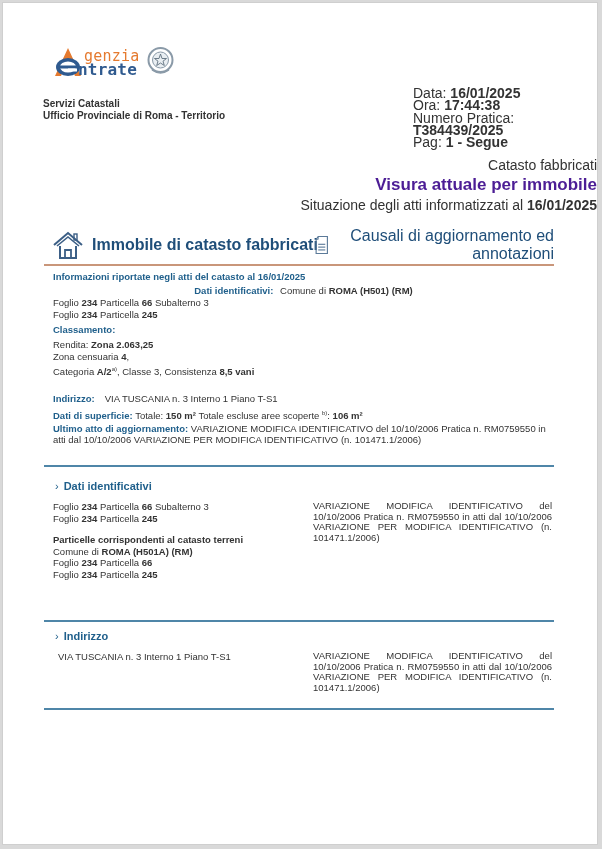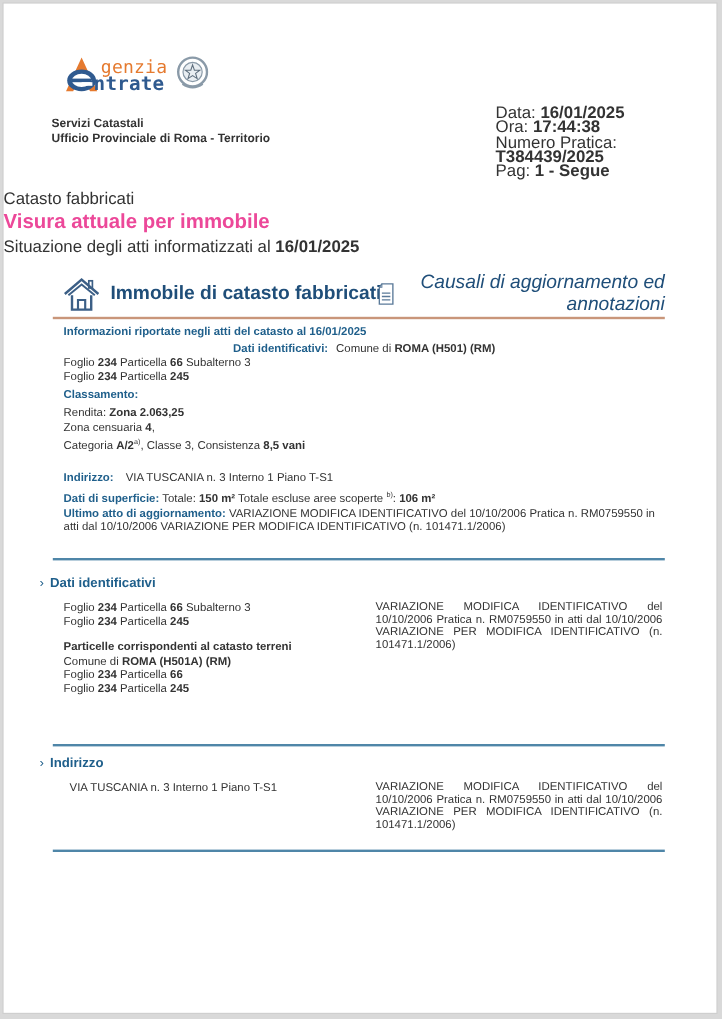--- a/index.html
+++ b/index.html
@@ -16,33 +16,33 @@
   }
   .abs { position: absolute; }
   .logo { left: 43px; top: 40px; width: 130px; height: 38px; }
   .logo .word1 { position:absolute; left: 38px; top: 4px; font-family: "DejaVu Sans Mono", monospace; font-size: 15px; color: #e57a2f; letter-spacing: 0.2px; }
   .logo .word2 { position:absolute; left: 32px; top: 17px; font-family: "DejaVu Sans Mono", monospace; font-size: 16px; font-weight: bold; color: #2f5a8f; letter-spacing: 0.2px; }
   .logo .emark { position:absolute; left: 5px; top: 3px; width: 34px; height: 32px; }
   .logo .emblem { position:absolute; left: 101px; top: 3px; width: 27px; height: 30px; }
   .office { left: 40px; top: 95px; font-size: 10px; font-weight: bold; color: #333; line-height: 12px; }
   .meta { left: 410px; top: 84px; font-size: 14px; line-height: 12.3px; color: #333; }
   .meta b { font-weight: bold; }
-  .titles { left: 0; width: 594px; top: 153px; text-align: left; }
+  .titles { left: 0; width: 594px; top: 153px; text-align: right; }
   .t1 { font-size: 14px; color: #333; line-height: 18px; }
-  .t2 { font-size: 17px; font-weight: bold; color: #ec4899; line-height: 22px; }
+  .t2 { font-size: 17px; font-weight: bold; color: #4c1d95; line-height: 22px; }
   .t3 { font-size: 14px; color: #333; line-height: 18px; }
   .t3 b { font-weight: bold; }
   .tabbar { left: 41px; top: 225px; width: 510px; height: 36px; border-bottom: 2px solid #c9967a; }
   .tab { position: absolute; top: 0; height: 34px; display: flex; align-items: center; font-size: 16px; font-weight: bold; color: #1f4e79; text-align: right; }
   .tab .lbl { margin-left: 8px; }
   .tab2 .lbl { font-weight: normal; color: #1f4e79; }
   .sec { left: 41px; width: 510px; font-size: 9.5px; line-height: 12px; color: #333; }
   .blue { color: #1f5f8b; font-weight: bold; }
   .divider { position:absolute; left: 41px; width: 510px; height: 2px; background: #4f86a8; }
-  .sectitle { position:absolute; left: 30px; font-size: 11px; font-weight: bold; color: #1f5f8b; text-align: right; }
+  .sectitle { position:absolute; left: 52px; font-size: 11px; font-weight: bold; color: #1f5f8b; text-align: right; }
   .sectitle .chev { font-weight: normal; margin-right: 5px; color: #1f5f8b; }
   .col { position:absolute; font-size: 9.5px; line-height: 11.5px; color: #333; }
   .just { text-align: justify; text-align-last: left; }
   b { font-weight: bold; }
   sup { font-size: 6px; }
 </style>
 </head>
 <body>
 
 <div class="page">
@@ -87,21 +87,21 @@
     <div class="tab" style="left:8px;">
       <svg width="32" height="30" viewBox="0 0 32 30">
         <path d="M2 15 L16 3 L30 15" fill="none" stroke="#3c5f86" stroke-width="2"></path>
         <path d="M5 16 L16 7 L27 16" fill="none" stroke="#3c5f86" stroke-width="1.6"></path>
         <path d="M8 16 V28 H24 V16" fill="none" stroke="#3c5f86" stroke-width="2"></path>
         <path d="M13 28 V20 H19 V28" fill="none" stroke="#3c5f86" stroke-width="1.8"></path>
         <rect x="22" y="4" width="3" height="6" fill="none" stroke="#3c5f86" stroke-width="1.4"></rect>
       </svg>
       <span class="lbl">Immobile di catasto fabbricati</span>
     </div>
-    <div class="tab tab2" style="left:270px;font-style:italic;">
+    <div class="tab tab2" style="left:270px;">
       <svg width="22" height="28" viewBox="0 0 22 28">
         <path d="M6 2 H19 V26 H3 V6 Z" fill="none" stroke="#5b7a99" stroke-width="1.6"></path>
         <path d="M3 6 H6 V2" fill="none" stroke="#5b7a99" stroke-width="1.2"></path>
         <line x1="6" y1="13" x2="16" y2="13" stroke="#5b7a99" stroke-width="1.6"></line>
         <line x1="6" y1="17" x2="16" y2="17" stroke="#5b7a99" stroke-width="1.6"></line>
         <line x1="6" y1="21" x2="16" y2="21" stroke="#5b7a99" stroke-width="1.6"></line>
       </svg>
       <span class="lbl" style="margin-left:20px;">Causali di aggiornamento ed annotazioni</span>
     </div>
   </div>

